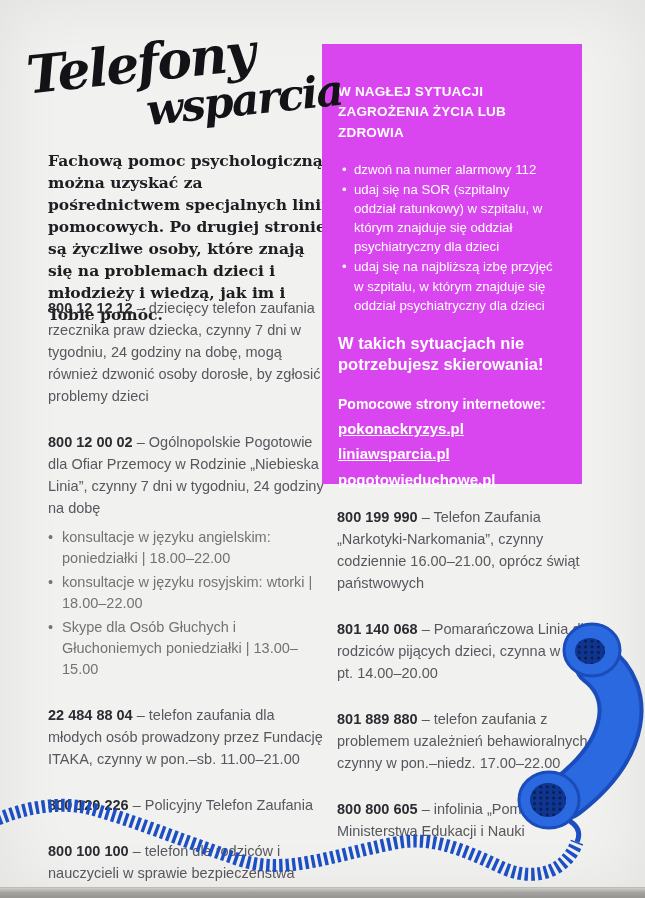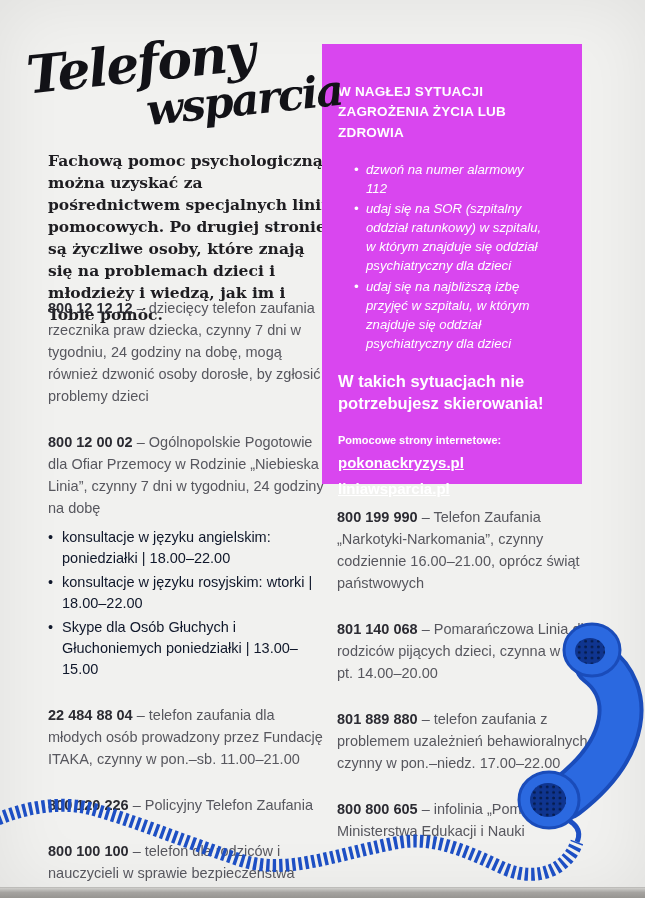--- a/index.html
+++ b/index.html
@@ -18,32 +18,32 @@
   
   .intro{position:absolute;left:48px;top:150px;width:284px;margin:0;
       font-family:"DejaVu Serif",serif;font-weight:700;font-size:15.5px;
       line-height:1.42;color:#1e1d21;}
   
   .col{position:absolute;}
   .col-left{left:48px;top:297px;width:276px;}
   .col-right{left:337px;top:506px;width:264px;}
   .entry{margin:0 0 24px;font-size:14.5px;line-height:22px;color:#57575e;}
   .entry .num{color:#2b2b32;font-weight:700;white-space:nowrap;text-align:center;}
-  .sched{list-style:none;margin:-16px 0 24px;padding:0;font-size:14.5px;line-height:21px;color:#0f172a;}
+  .sched{list-style:none;margin:-16px 0 24px;padding:0;font-size:14.5px;line-height:21px;color:#737373;}
   .sched li{position:relative;padding-left:14px;margin-bottom:3px;}
   .sched li::before{content:"\2022";position:absolute;left:0;}
   
   .emergency{position:absolute;left:322px;top:44px;width:260px;height:440px;box-sizing:border-box;
       background:#d946ef;color:#ffffff;padding:38px 24px 0 16px;}
   .emergency h2{margin:0 0 17px;font-size:13.5px;line-height:1.5;letter-spacing:.2px;font-weight:700;}
-  .em-list{list-style:none;margin:16px;padding:0;font-size:13.2px;line-height:1.45;font-style:italic;}
+  .em-list{list-style:none;margin:4px;padding:0;font-size:13.2px;line-height:1.45;}
   .em-list li{position:relative;padding-left:12px;margin-bottom:1px;}
   .em-list li::before{content:"\2022";position:absolute;left:0;}
   .note{font-weight:700;font-size:16.5px;line-height:1.3;margin:18px 0 13px;}
-  .links-label{font-weight:700;font-size:11px;margin:20px 0 4px;}
+  .links-label{font-weight:700;font-size:14px;margin:20px 0 4px;}
   .weblink{display:table;color:#fff;font-weight:700;font-size:15px;line-height:1.7;
       text-decoration:underline;cursor:pointer;}
   
   svg.art{position:absolute;left:0;top:0;width:645px;height:898px;pointer-events:none;z-index:1;}
   .bottom-bar{position:absolute;left:0;bottom:0;width:100%;height:10px;z-index:4;
       background:linear-gradient(180deg,#cfcecb 0%,#a5a3a0 45%,#979591 100%);
       border-top:1px solid #bdbcb9;}
 </style>
 </head>
 <body>
@@ -78,20 +78,21 @@
     <h2>W NAGŁEJ SYTUACJI ZAGROŻENIA ŻYCIA LUB ZDROWIA</h2>
     <ul class="em-list">
       <li>dzwoń na numer alarmowy 112</li>
       <li>udaj się na SOR (szpitalny oddział ratunkowy) w szpitalu, w którym znajduje się oddział psychiatryczny dla dzieci</li>
       <li>udaj się na najbliższą izbę przyjęć w szpitalu, w którym znajduje się oddział psychiatryczny dla dzieci</li>
     </ul>
     <p class="note">W takich sytuacjach nie potrzebujesz skierowania!</p>
     <p class="links-label">Pomocowe strony internetowe:</p>
     <a class="weblink">pokonackryzys.pl</a>
     <a class="weblink">liniawsparcia.pl</a>
+    <a class="weblink">pogotowieduchowe.pl</a>
   </div>
 
   <div class="col col-right">
     <p class="entry"><span class="num">800 199 990</span> <span>– Telefon Zaufania „Narkotyki-Narkomania”, czynny codziennie 16.00–21.00, oprócz świąt państwowych</span></p>
     <p class="entry"><span class="num">801 140 068</span> <span>– Pomarańczowa Linia dla rodziców pijących dzieci, czynna w pon.–pt. 14.00–20.00</span></p>
     <p class="entry"><span class="num">801 889 880</span> <span>– telefon zaufania z problemem uzależnień behawioralnych, czynny w pon.–niedz. 17.00–22.00</span></p>
     <p class="entry"><span class="num">800 800 605</span> <span>– infolinia „Pomagamy” Ministerstwa Edukacji i Nauki</span></p>
   </div>
 
   <svg class="art" viewBox="0 0 645 898" aria-hidden="true">

